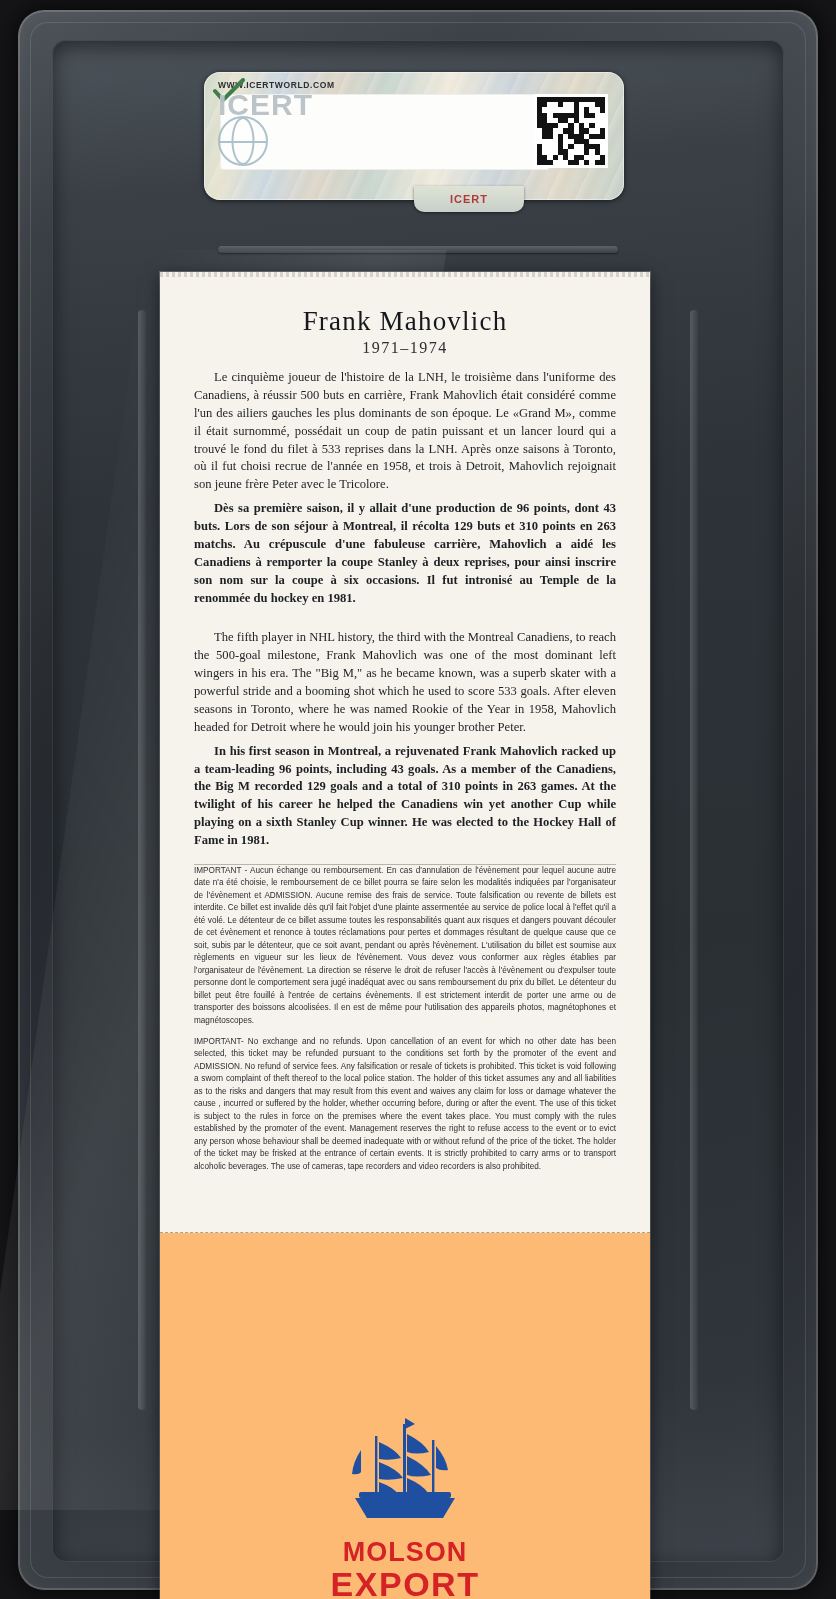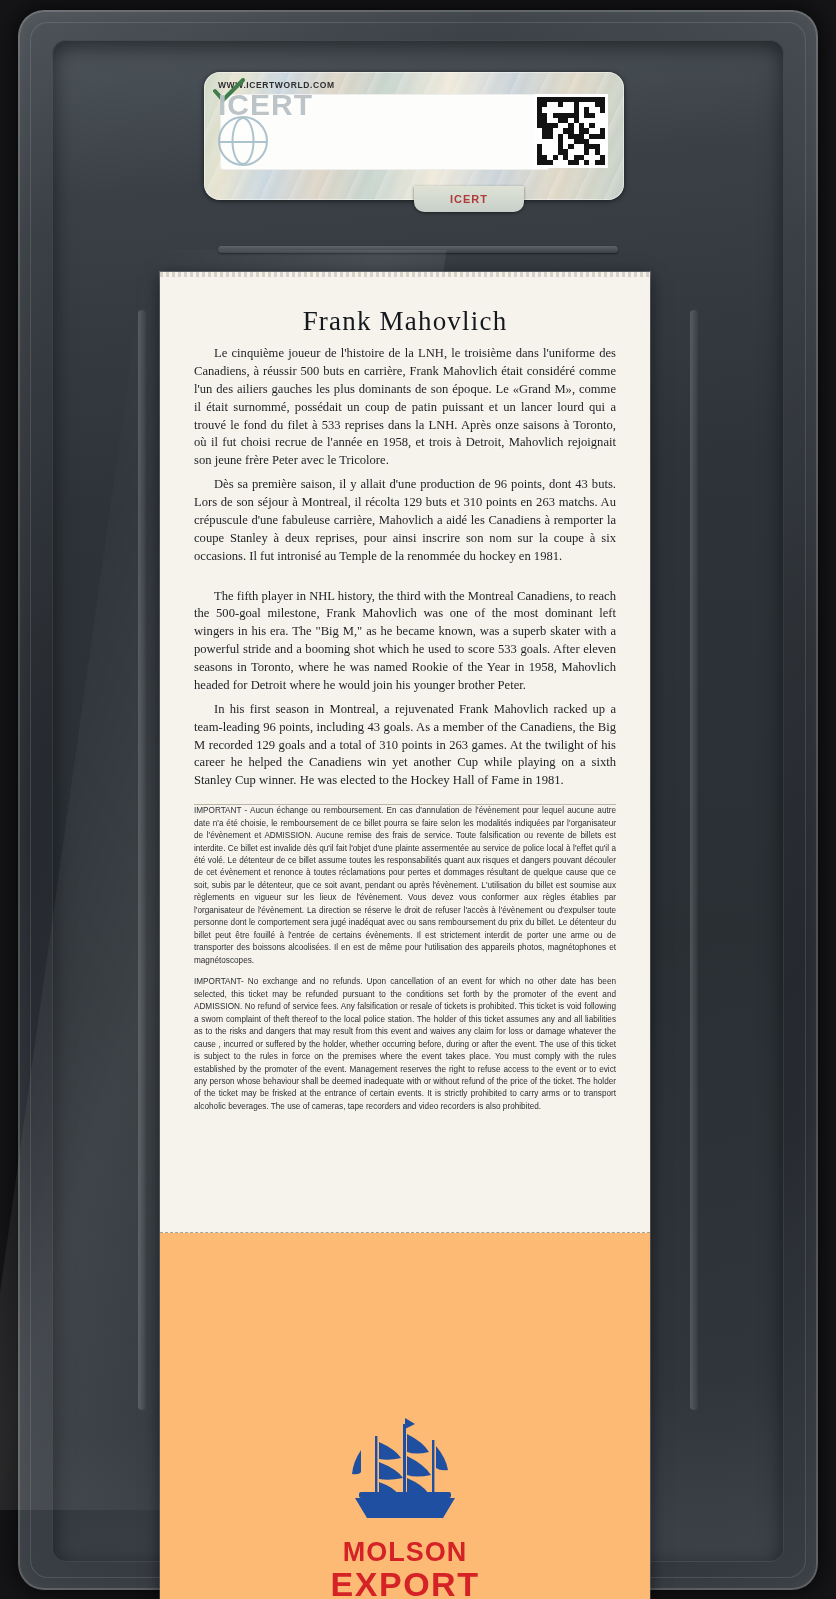--- a/index.html
+++ b/index.html
@@ -248,21 +248,21 @@
   }
   .tk-body p {
     margin: 8px 0 0 0;
     font-family: "Liberation Serif", serif;
     font-size: 12.6px;
     line-height: 1.42;
     text-align: justify;
     color: #1d2024;
     text-indent: 20px;
   }
-  .tk-body p + p { margin-top: 6px; }
+  .tk-body p + p { margin-top: 6px; font-weight: bold; }
   .tk-gap { height: 14px; }
 
   .fine {
     margin: 14px 34px 0 34px;
     border-top: 1px solid #b9b3a8;
     padding-top: 0;
   }
   .fine p {
     font-family: "Liberation Sans", sans-serif;
     font-size: 8.2px;
@@ -541,20 +541,21 @@
     <div class="label-bottom-badge" style="left:396px; top:176px; transform:none;">ICERT</div>
 
     <div class="slab-mark">ICERT</div>
   </div>
 
   <div class="ticket">
     <div class="ticket-edge-top"></div>
 
     <div class="tk-pad">
       <div class="tk-title">Frank  Mahovlich</div>
+      <div class="tk-years">1971–1974</div>
 
       <div class="tk-body">
         <p>Le cinquième joueur de l'histoire de la LNH, le troisième dans l'uniforme des Canadiens, à réussir 500 buts en carrière, Frank Mahovlich était considéré comme l'un des ailiers gauches les plus dominants de son époque. Le «Grand M», comme il était surnommé, possédait un coup de patin puissant et un lancer lourd qui a trouvé le fond du filet à 533 reprises dans la LNH. Après onze saisons à Toronto, où il fut choisi recrue de l'année en 1958, et trois à Detroit, Mahovlich rejoignait son jeune frère Peter avec le Tricolore.</p>
         <p>Dès sa première saison, il y allait d'une production de 96 points, dont 43 buts. Lors de son séjour à Montreal, il récolta 129 buts et 310 points en 263 matchs. Au crépuscule d'une fabuleuse carrière, Mahovlich a aidé les Canadiens à remporter la coupe Stanley à deux reprises, pour ainsi inscrire son nom sur la coupe à six occasions. Il fut intronisé au Temple de la renommée du hockey en 1981.</p>
       </div>
 
       <div class="tk-gap"></div>
 
       <div class="tk-body">
         <p>The fifth player in NHL history, the third with the Montreal Canadiens, to reach the 500-goal milestone, Frank Mahovlich was one of the most dominant left wingers in his era. The "Big M," as he became known, was a superb skater with a powerful stride and a booming shot which he used to score 533 goals. After eleven seasons in Toronto, where he was named Rookie of the Year in 1958, Mahovlich headed for Detroit where he would join his younger brother Peter.</p>

